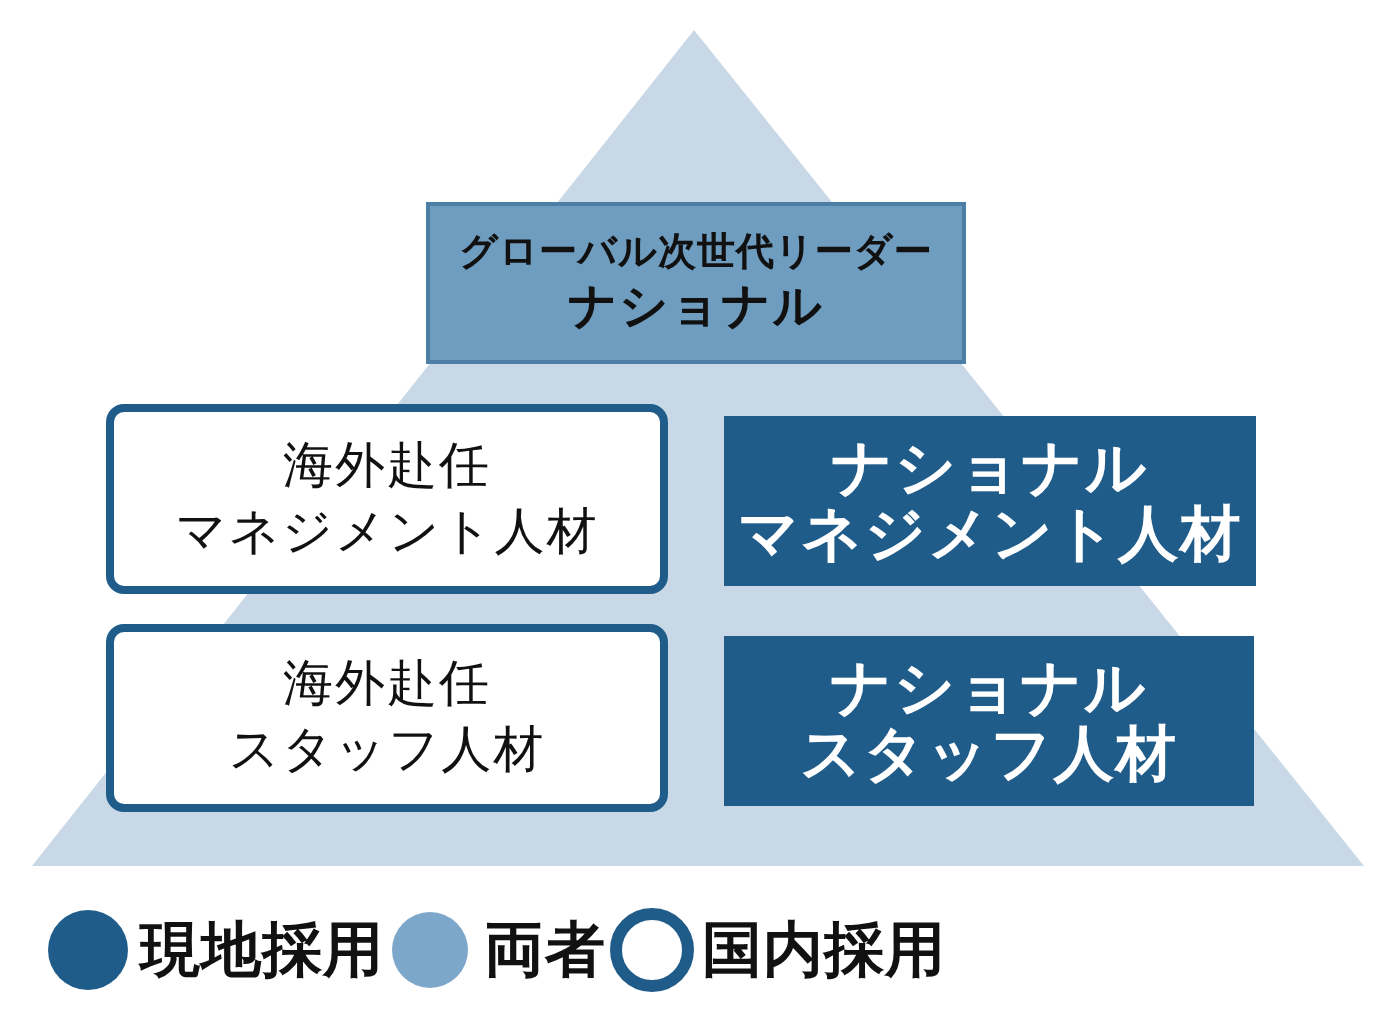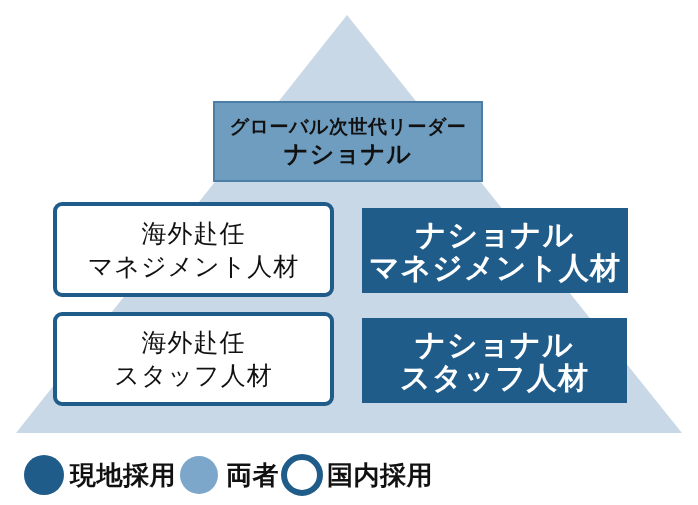--- a/index.html
+++ b/index.html
@@ -53,21 +53,21 @@
   .filled-box .line{font-size:30px;font-weight:bold;color:#ffffff;letter-spacing:1px;line-height:33px;}
   .box-nat-mgmt{left:362px;top:208px;width:266px;height:85px;}
   .box-nat-staff{left:362px;top:318px;width:265px;height:85px;}
 
   
   .legend{
     position:absolute;left:24px;top:452px;height:46px;
     display:flex;align-items:center;
   }
   .legend-item{display:flex;align-items:center;}
-  .legend-label{font-size:26px;font-weight:bold;color:var(--text-dark);letter-spacing:0.5px;white-space:nowrap;}
+  .legend-label{font-size:30px;font-weight:bold;color:var(--text-dark);letter-spacing:0.5px;white-space:nowrap;}
   .swatch{border-radius:50%;flex:0 0 auto;}
   .swatch-dark{width:40px;height:40px;background:var(--dark-blue);margin-right:6px;}
   .swatch-outline{width:42px;height:42px;background:#ffffff;border:6px solid var(--dark-blue);margin:0 4px 0 2px;}
   .swatch-light{width:38px;height:38px;background:var(--legend-light);margin:0 8px 0 4px;}
 </style>
 </head>
 <body>
 
 <div class="canvas">
 

